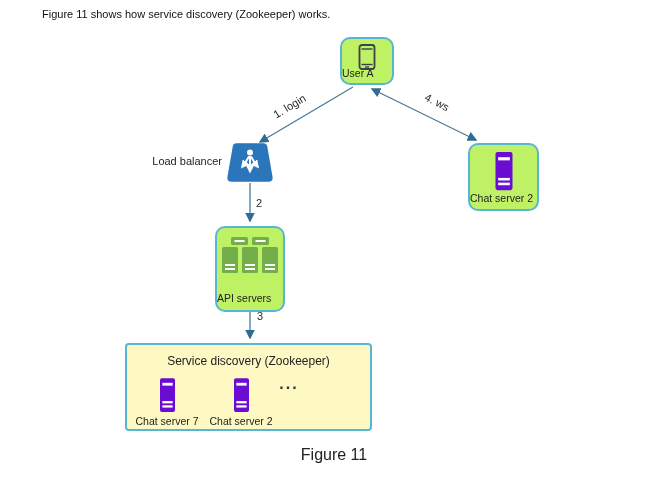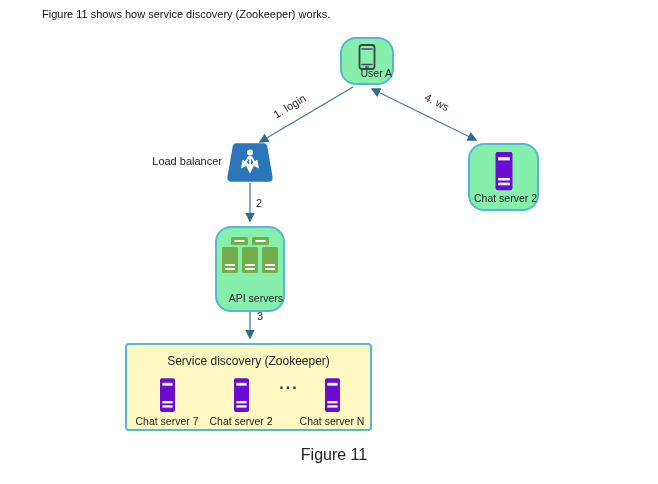--- a/index.html
+++ b/index.html
@@ -6,23 +6,23 @@
   body{
     width:658px;height:484px;position:relative;overflow:hidden;
     font-family:"Liberation Sans","DejaVu Sans",sans-serif;
     color:#1f1f1f;
   }
   .abs{position:absolute;}
   .intro{
     left:42px;top:8px;font-size:11px;color:#111;
   }
   .node-box{
-    border:2px solid #57b6d6;border-radius:16px;background:#86efac;
+    border:2px solid #57b6d6;border-radius:10px;background:#bef264;
     box-sizing:border-box;display:flex;flex-direction:column;
-    align-items:flex-end;justify-content:flex-end;
+    align-items:flex-start;justify-content:flex-end;
   }
   .node-label{font-size:10.5px;color:#222;white-space:nowrap;line-height:1;}
   
   .user-a{left:340px;top:37px;width:54px;height:48px;padding-bottom:5px;}
   .user-a svg{position:absolute;top:5px;left:50%;transform:translateX(-50%);}
   
   .lb-icon{left:227px;top:143px;width:46px;height:39px;}
   .lb-label{left:0px;top:156px;width:222px;text-align:right;font-size:11px;}
   
   .api-box{left:215px;top:226px;width:70px;height:86px;padding-bottom:7px;}
@@ -144,26 +144,17 @@
       <rect x="0" y="0" width="16" height="36" rx="2" fill="#6b0cd2"></rect>
       <rect x="2.5" y="5" width="11" height="3" fill="#ffffff"></rect>
       <rect x="2.5" y="24.5" width="11" height="2.4" fill="#ffffff"></rect>
       <rect x="2.5" y="29" width="11" height="2.4" fill="#ffffff"></rect>
     </svg>
     <span class="node-label">Chat server 2</span>
   </div>
 
   <div class="sd-dots">...</div>
 
-  <div class="sd-col" style="left:160px;top:33px;">
-    <svg width="15" height="34" viewBox="0 0 16 36">
-      <rect x="0" y="0" width="16" height="36" rx="2" fill="#6b0cd2"></rect>
-      <rect x="2.5" y="5" width="11" height="3" fill="#ffffff"></rect>
-      <rect x="2.5" y="24.5" width="11" height="2.4" fill="#ffffff"></rect>
-      <rect x="2.5" y="29" width="11" height="2.4" fill="#ffffff"></rect>
-    </svg>
-    <span class="node-label">Chat server N</span>
-  </div>
 </div>
 
 <div class="abs caption">
   <span class="caption-inner">Figure 11</span>
 </div>
 
 </body></html>

